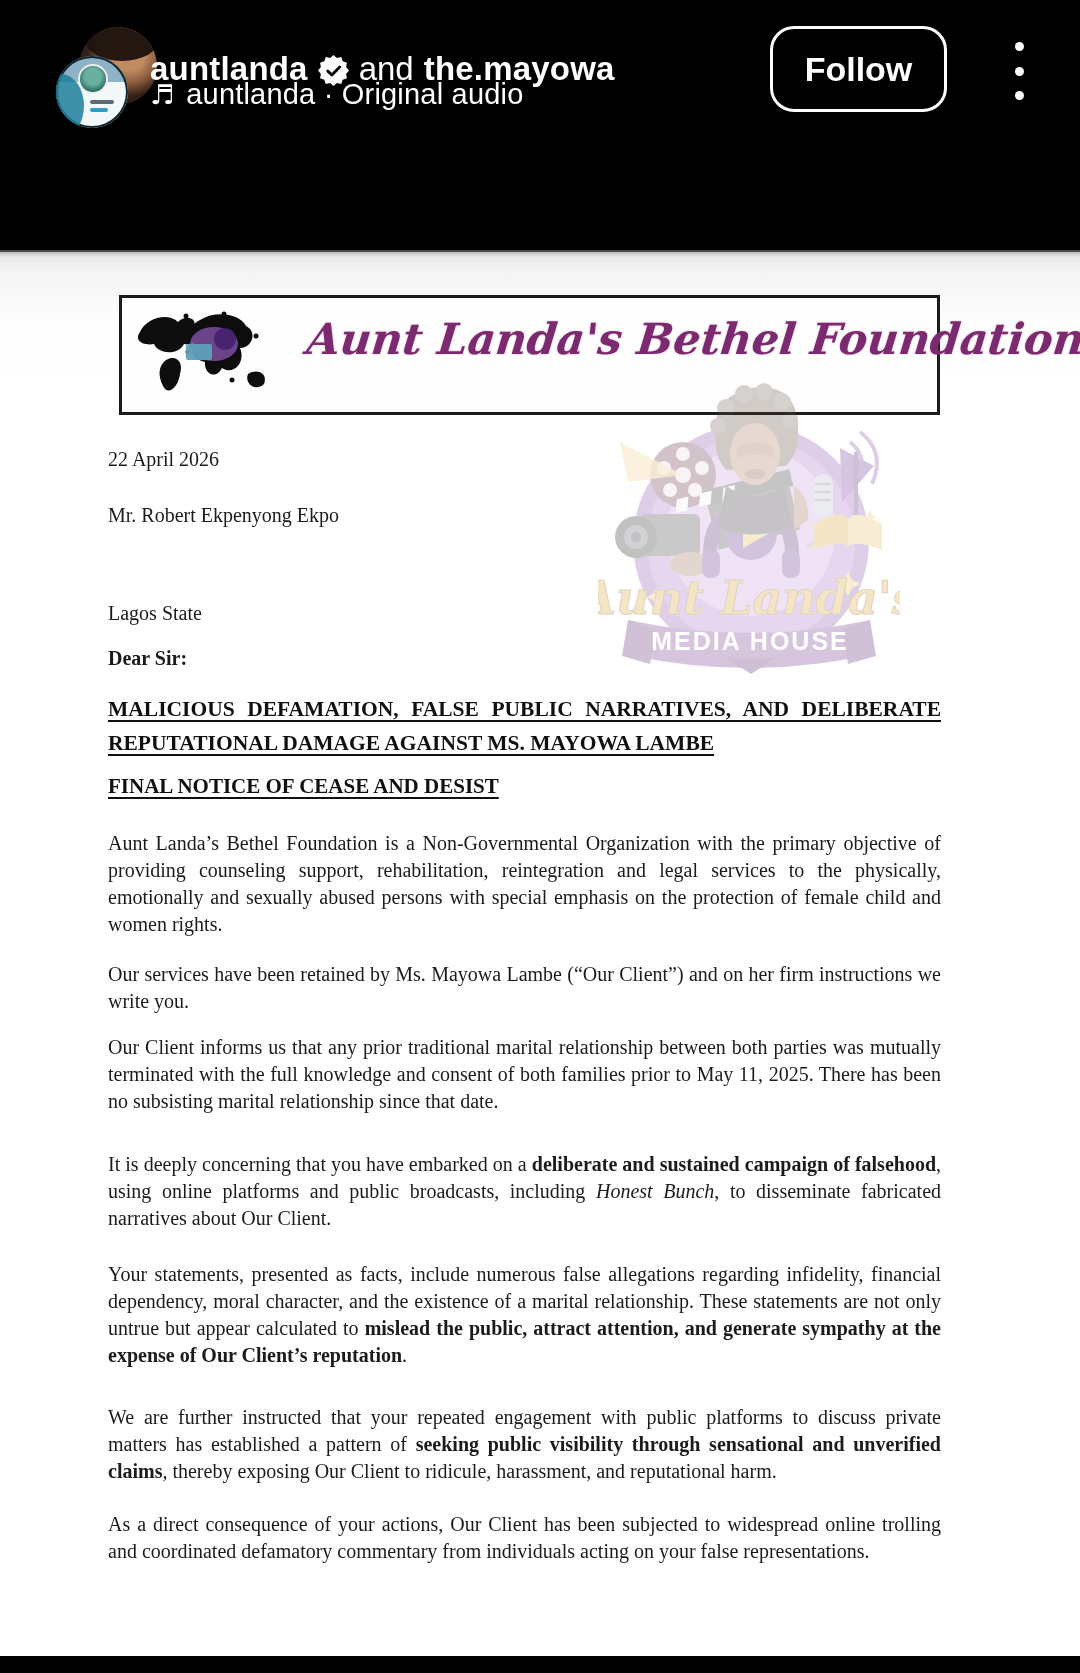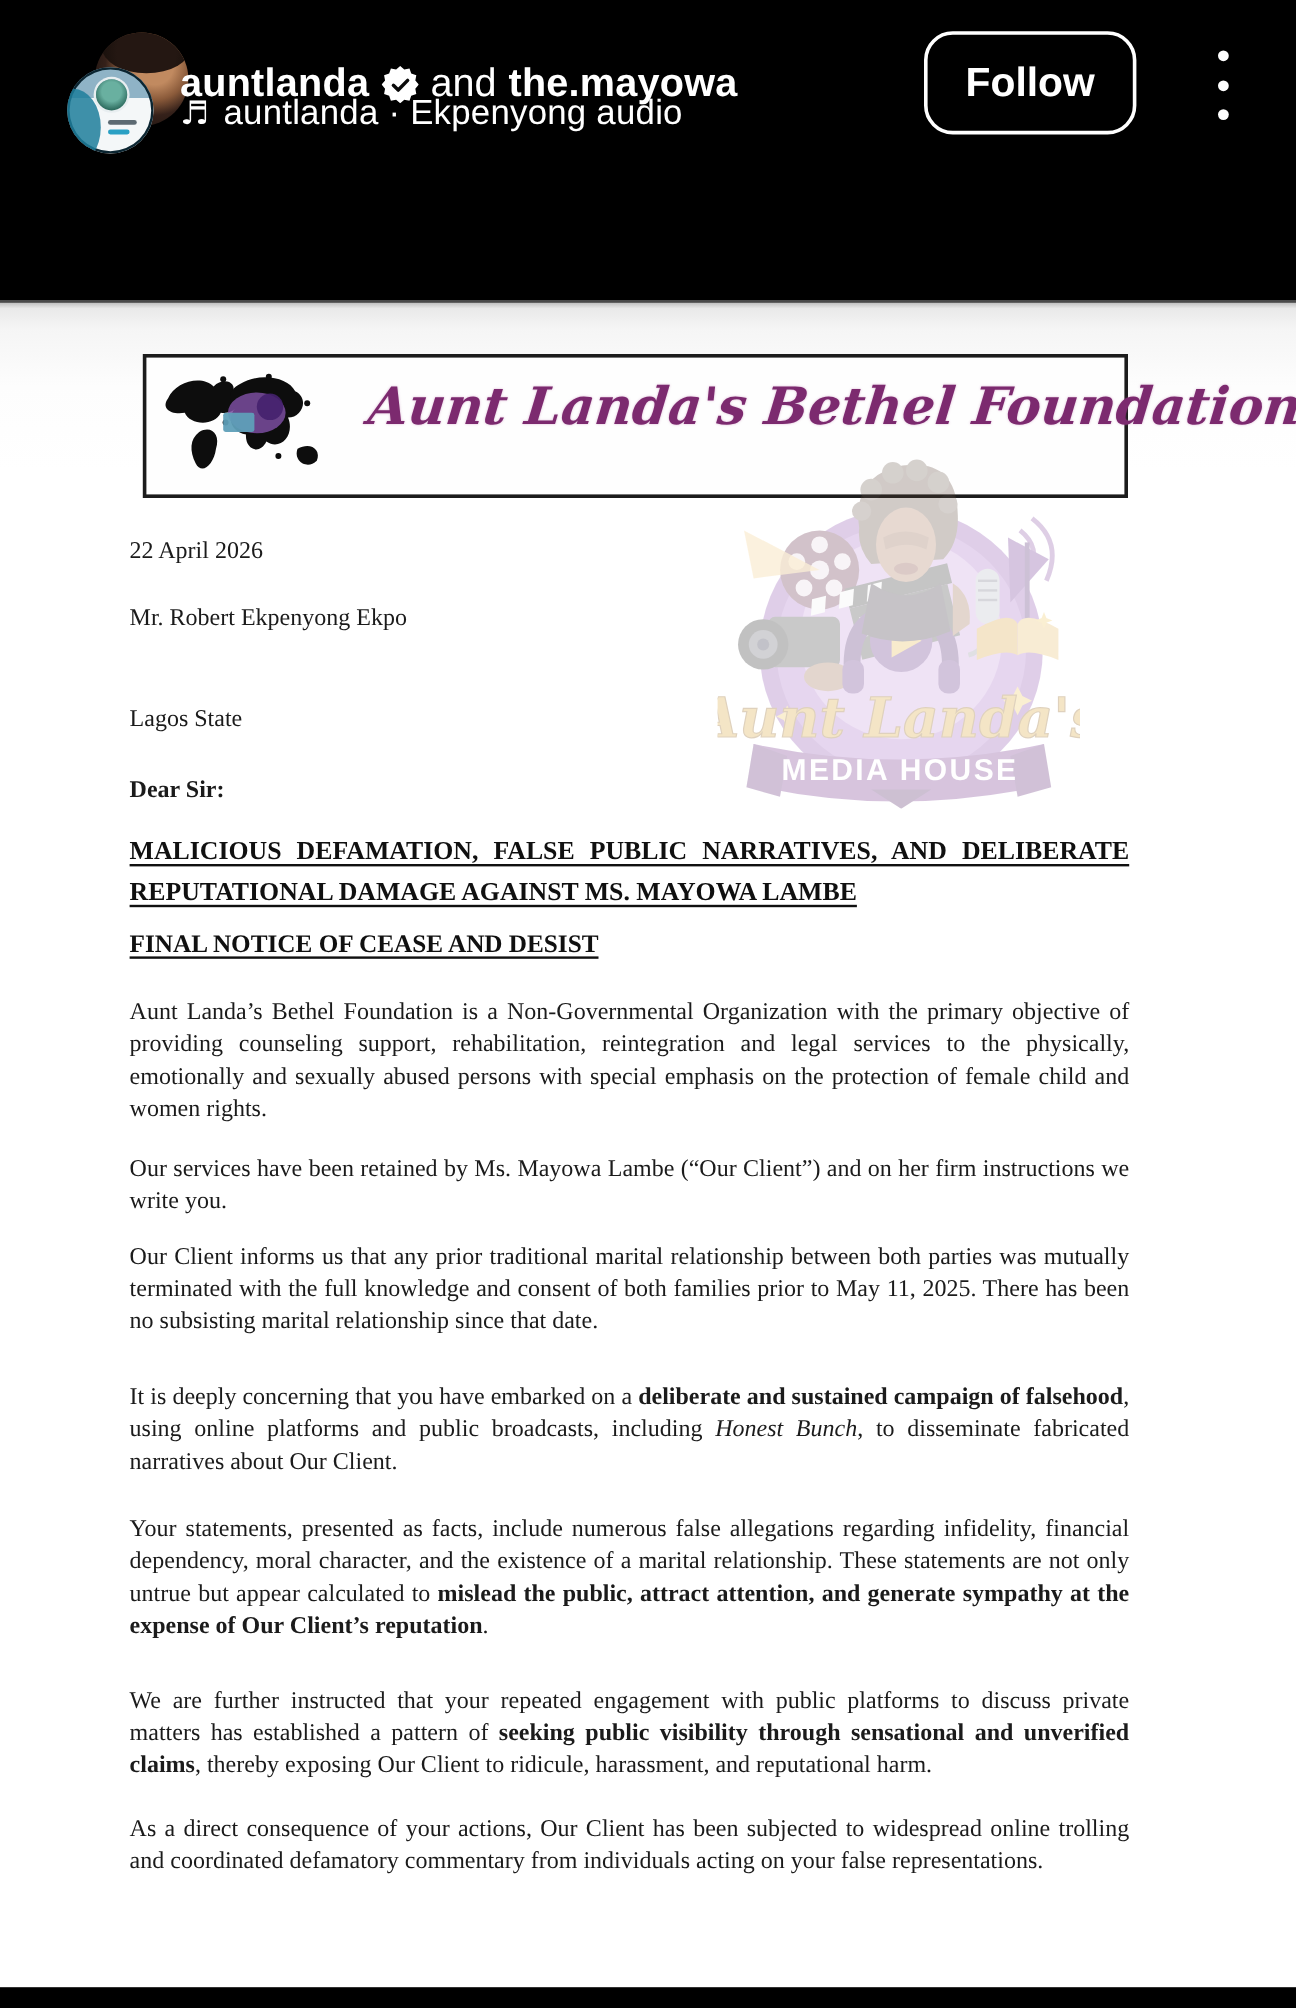--- a/index.html
+++ b/index.html
@@ -55,21 +55,21 @@
           color:#7c2a6f;transform:skewX(-6deg);text-shadow:0 0 2px rgba(173,84,152,.45);
           white-space:nowrap;}
 
   .watermark{position:absolute;left:598px;top:130px;width:302px;height:292px;opacity:.27;z-index:5;
           pointer-events:none;}
 
   .letter-el,.para{position:absolute;left:108px;width:833px;color:#1b1b1b;z-index:2;
           font-family:"Liberation Serif",serif;font-size:20px;line-height:27px;text-align:justify;}
   .l-date{top:194px;}
   .l-name{top:250px;}
-  .l-city{top:334px;}
+  .l-city{top:348px;}
   .l-salutation{top:393px;font-weight:700;}
   .l-subject{top:440px;font-weight:700;font-size:21.5px;line-height:34px;color:#101010;
           text-decoration:underline;text-decoration-thickness:2px;text-underline-offset:4px;}
   .l-final{top:521px;font-weight:700;font-size:21px;text-align:left;color:#101010;
           text-decoration:underline;text-decoration-thickness:2px;text-underline-offset:4px;}
   .p1{top:578px;} .p2{top:709px;} .p3{top:782px;} .p4{top:899px;}
   .p5{top:1009px;} .p6{top:1152px;} .p7{top:1259px;}
   .para .b{font-weight:700;} .para .i{font-style:italic;}
 </style>
 </head>
@@ -94,21 +94,21 @@
       <svg class="vbadge" viewBox="0 0 30 30">
         <polygon fill="#ffffff" points="30,15 27.2,18.3 28,22.5 23.9,23.9 22.5,28 18.3,27.2 15,30 11.7,27.2 7.5,28 6.1,23.9 2,22.5 2.8,18.3 0,15 2.8,11.7 2,7.5 6.1,6.1 7.5,2 11.7,2.8 15,0 18.3,2.8 22.5,2 23.9,6.1 28,7.5 27.2,11.7"></polygon>
         <polyline points="9.5,15.6 13.4,19.4 21,11.6" fill="none" stroke="#0a0a0a" stroke-width="2.8" stroke-linecap="round" stroke-linejoin="round"></polyline>
       </svg>
       <span class="connector">and</span>
       <span class="username">the.mayowa</span>
     </div>
 
     <div class="audio-row">
       <span class="music-note">♬</span>
-      <span class="audio-text">auntlanda · Ekpenyong audio</span>
+      <span class="audio-text">auntlanda · Original audio</span>
     </div>
 
     <button class="follow-btn">Follow</button>
 
     <div class="kebab">
       <i></i>
         <i></i>
         <i></i>
     </div>
   </div>

